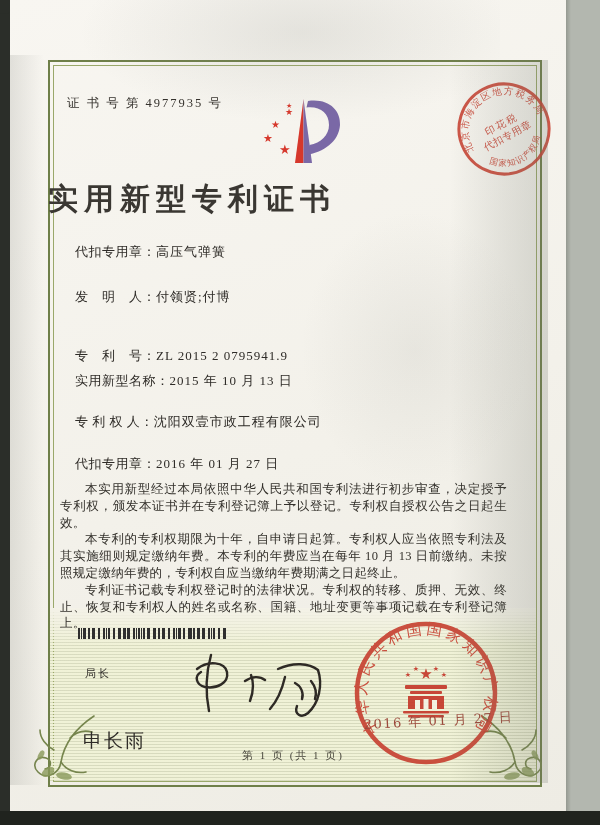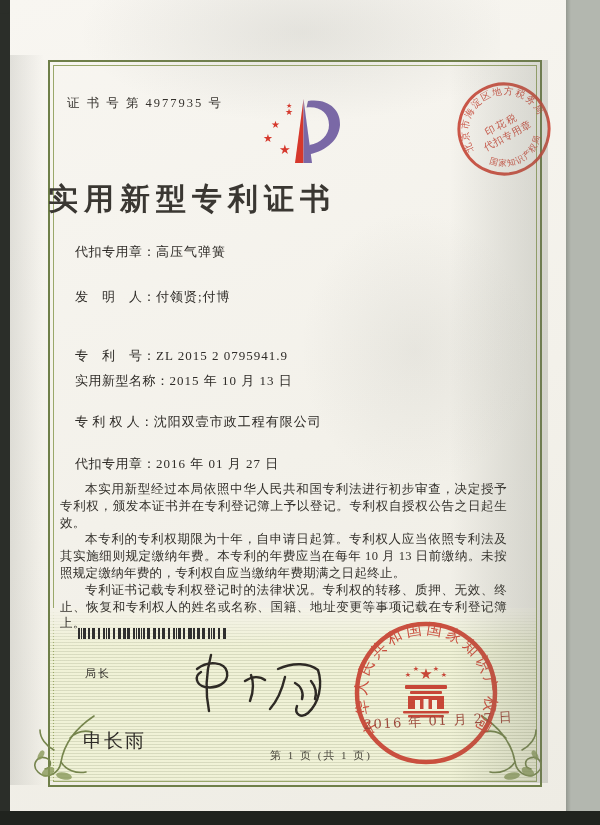--- a/index.html
+++ b/index.html
@@ -66,21 +66,21 @@
     font-family:"Liberation Sans","DejaVu Sans",sans-serif;margin-top:38px;}
   .signature{position:absolute;left:165px;top:645px;}
 
   .seal-main{position:absolute;left:338px;top:615px;opacity:.92;}
   .seal-date{position:absolute;left:346px;top:712px;width:165px;text-align:center;
     font-size:13px;color:#9c4a3c;letter-spacing:1.5px;transform:rotate(-3deg);
     font-family:"DejaVu Serif",serif;}
   .seal-tax{position:absolute;left:439px;top:74px;opacity:.88;}
 
   .footer{position:absolute;left:38px;top:748px;width:490px;text-align:center;
-    font-size:11px;letter-spacing:2px;color:#4a483e;margin-left:28px;}
+    font-size:11px;letter-spacing:2px;color:#4a483e;}
 
   .orn{position:absolute;}
   .orn-br{transform:scaleX(-1);}
   text{font-family:"Liberation Serif","DejaVu Serif",serif;}
 </style>
 </head>
 <body>
 
 <div class="strip-left"></div>
 <div class="corner-dark"></div>

